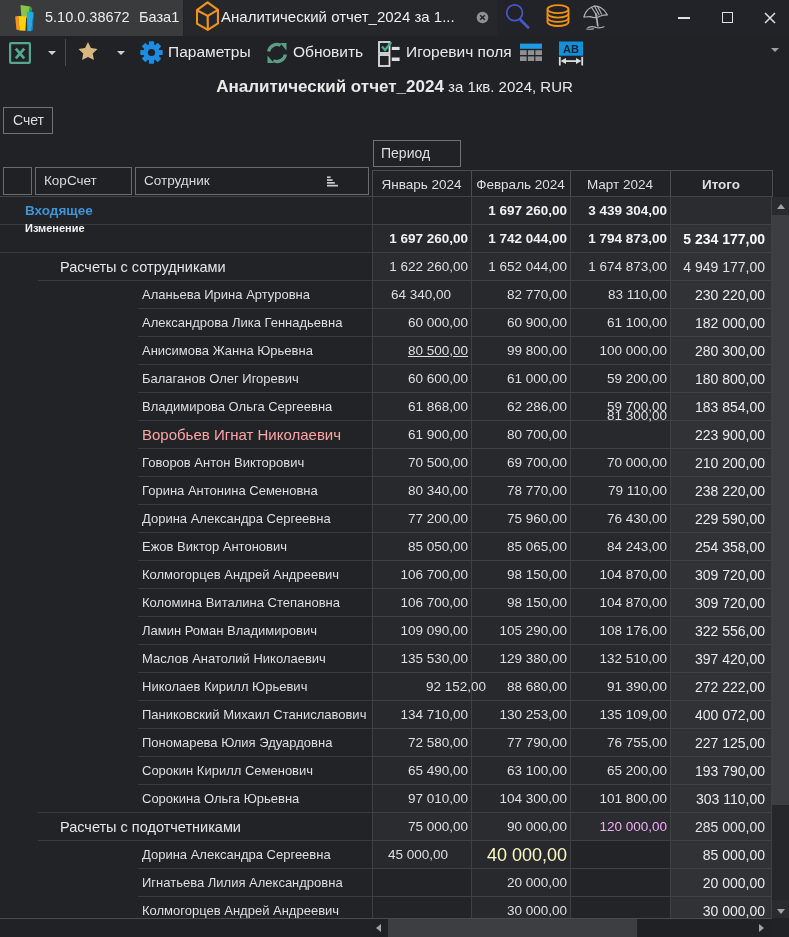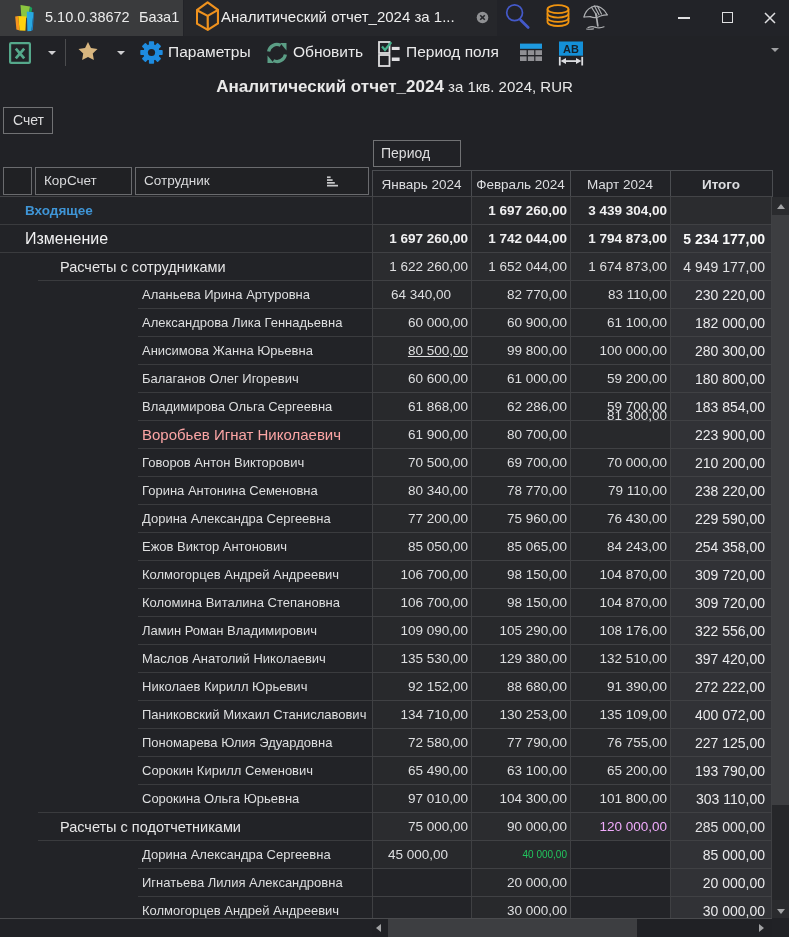--- a/index.html
+++ b/index.html
@@ -108,21 +108,21 @@
 </g>
   </svg>
 <div class="txt" style="left:293px;top:43px;font-size:15.5px;color:#eaeaeb;">Обновить</div>
 <svg class="ab" style="left:377px;top:40px;" width="24" height="27" viewBox="0 0 24 27">
 <rect x="2" y="2" width="10.5" height="11" fill="none" stroke="#dfdfe1" stroke-width="1.8"></rect>
 <path d="M5 6.5 L8 10 L14.3 2.2" fill="none" stroke="#45b08c" stroke-width="2.2"></path>
 <rect x="14.8" y="6.9" width="7.8" height="3.1" fill="#dfdfe1"></rect>
 <rect x="2" y="15" width="10.5" height="11" fill="none" stroke="#dfdfe1" stroke-width="1.8"></rect>
 <rect x="14.8" y="17.5" width="7.8" height="3.5" fill="#dfdfe1"></rect>
 </svg>
-<div class="txt" style="left:406px;top:43px;font-size:15.5px;color:#eaeaeb;">Период поля</div>
+<div class="txt" style="left:406px;top:43px;font-size:15.5px;color:#eaeaeb;">Игоревич поля</div>
 <svg class="ab" style="left:520px;top:43px;" width="22" height="18" viewBox="0 0 22 18">
 <rect x="0" y="0.6" width="22" height="5.2" fill="#1e9ae0"></rect>
 <g fill="#909094">
 <rect x="0" y="7.2" width="6.6" height="4.8"></rect>
       <rect x="7.9" y="7.2" width="6.3" height="4.8"></rect>
       <rect x="15.4" y="7.2" width="6.6" height="4.8"></rect>
 <rect x="0" y="13.4" width="6.6" height="4.6"></rect>
       <rect x="7.9" y="13.4" width="6.3" height="4.6"></rect>
       <rect x="15.4" y="13.4" width="6.6" height="4.6"></rect>
 </g>
@@ -271,21 +271,21 @@
 <div class="ab" style="left:471px;top:196px;width:1px;height:722px;background:#3f4043;"></div>
 <div class="ab" style="left:570px;top:196px;width:1px;height:722px;background:#3f4043;"></div>
 <div class="ab" style="left:670px;top:196px;width:1px;height:722px;background:#3f4043;"></div>
 <div class="ab" style="left:771px;top:197px;width:1px;height:721px;background:#3f4043;"></div>
 <div class="ab" style="left:0;top:196px;width:772px;height:1px;background:#434447;"></div>
 <div class="txt" style="left:25px;top:197px;height:28px;line-height:28px;font-size:13.5px;font-weight:bold;color:#3f95d6;">Входящее</div>
 <div class="num" style="left:473px;top:197px;width:94px;height:28px;line-height:28px;font-size:13.5px;font-weight:bold;color:#f0f0f1;">1&nbsp;697&nbsp;260,00</div>
 <div class="num" style="left:572px;top:197px;width:95px;height:28px;line-height:28px;font-size:13.5px;font-weight:bold;color:#f0f0f1;">3&nbsp;439&nbsp;304,00</div>
 <div class="ab" style="left:0px;top:224px;width:372px;height:1px;background:#3a3b3e;"></div>
 <div class="ab" style="left:372px;top:224px;width:400px;height:1px;background:#404144;"></div>
-<div class="txt" style="left:25px;top:225px;height:28px;line-height:28px;font-size:16px;font-weight:normal;color:#f2f2f3;">Изменение</div>
+<div class="txt" style="left:25px;top:214px;height:28px;line-height:28px;font-size:11px;font-weight:bold;color:#f2f2f3;">Изменение</div>
 <div class="num" style="left:374px;top:225px;width:94px;height:28px;line-height:28px;font-size:13.5px;font-weight:bold;color:#f0f0f1;">1&nbsp;697&nbsp;260,00</div>
 <div class="num" style="left:473px;top:225px;width:94px;height:28px;line-height:28px;font-size:13.5px;font-weight:bold;color:#f0f0f1;">1&nbsp;742&nbsp;044,00</div>
 <div class="num" style="left:572px;top:225px;width:95px;height:28px;line-height:28px;font-size:13.5px;font-weight:bold;color:#f0f0f1;">1&nbsp;794&nbsp;873,00</div>
 <div class="num" style="left:672px;top:225px;width:93px;height:28px;line-height:28px;font-size:14px;font-weight:bold;color:#fafafa;">5&nbsp;234&nbsp;177,00</div>
 <div class="ab" style="left:0px;top:252px;width:372px;height:1px;background:#3a3b3e;"></div>
 <div class="ab" style="left:372px;top:252px;width:400px;height:1px;background:#404144;"></div>
 <div class="txt" style="left:60px;top:253px;height:28px;line-height:28px;font-size:14.5px;color:#e6e6e7;">Расчеты&nbsp;с&nbsp;сотрудниками</div>
 <div class="num" style="left:374px;top:253px;width:94px;height:28px;line-height:28px;font-size:13.5px;color:#dfdfe1;">1&nbsp;622&nbsp;260,00</div>
 <div class="num" style="left:473px;top:253px;width:94px;height:28px;line-height:28px;font-size:13.5px;color:#dfdfe1;">1&nbsp;652&nbsp;044,00</div>
 <div class="num" style="left:572px;top:253px;width:95px;height:28px;line-height:28px;font-size:13.5px;color:#dfdfe1;">1&nbsp;674&nbsp;873,00</div>
@@ -384,21 +384,21 @@
 <div class="ab" style="left:138px;top:644px;width:234px;height:1px;background:#3a3b3e;"></div>
 <div class="ab" style="left:372px;top:644px;width:400px;height:1px;background:#404144;"></div>
 <div class="txt" style="left:142px;top:645px;height:28px;line-height:28px;font-size:13px;color:#dedfe0;">Маслов&nbsp;Анатолий&nbsp;Николаевич</div>
 <div class="num" style="left:374px;top:645px;width:94px;height:28px;line-height:28px;font-size:13.5px;color:#dedfe1;">135&nbsp;530,00</div>
 <div class="num" style="left:473px;top:645px;width:94px;height:28px;line-height:28px;font-size:13.5px;color:#dedfe1;">129&nbsp;380,00</div>
 <div class="num" style="left:572px;top:645px;width:95px;height:28px;line-height:28px;font-size:13.5px;color:#dedfe1;">132&nbsp;510,00</div>
 <div class="num" style="left:672px;top:645px;width:93px;height:28px;line-height:28px;font-size:14px;color:#eaeaec;">397&nbsp;420,00</div>
 <div class="ab" style="left:138px;top:672px;width:234px;height:1px;background:#3a3b3e;"></div>
 <div class="ab" style="left:372px;top:672px;width:400px;height:1px;background:#404144;"></div>
 <div class="txt" style="left:142px;top:673px;height:28px;line-height:28px;font-size:13px;color:#dedfe0;">Николаев&nbsp;Кирилл&nbsp;Юрьевич</div>
-<div class="num" style="left:374px;top:673px;width:94px;height:28px;line-height:28px;font-size:13.5px;color:#dedfe1;">92&nbsp;152,00</div>
+<div class="num" style="left:374px;top:673px;width:94px;height:28px;line-height:28px;font-size:13.5px;color:#dedfe1;padding-left:18px;">92&nbsp;152,00</div>
 <div class="num" style="left:473px;top:673px;width:94px;height:28px;line-height:28px;font-size:13.5px;color:#dedfe1;">88&nbsp;680,00</div>
 <div class="num" style="left:572px;top:673px;width:95px;height:28px;line-height:28px;font-size:13.5px;color:#dedfe1;">91&nbsp;390,00</div>
 <div class="num" style="left:672px;top:673px;width:93px;height:28px;line-height:28px;font-size:14px;color:#eaeaec;">272&nbsp;222,00</div>
 <div class="ab" style="left:138px;top:700px;width:234px;height:1px;background:#3a3b3e;"></div>
 <div class="ab" style="left:372px;top:700px;width:400px;height:1px;background:#404144;"></div>
 <div class="txt" style="left:142px;top:701px;height:28px;line-height:28px;font-size:13px;color:#dedfe0;">Паниковский&nbsp;Михаил&nbsp;Станиславович</div>
 <div class="num" style="left:374px;top:701px;width:94px;height:28px;line-height:28px;font-size:13.5px;color:#dedfe1;">134&nbsp;710,00</div>
 <div class="num" style="left:473px;top:701px;width:94px;height:28px;line-height:28px;font-size:13.5px;color:#dedfe1;">130&nbsp;253,00</div>
 <div class="num" style="left:572px;top:701px;width:95px;height:28px;line-height:28px;font-size:13.5px;color:#dedfe1;">135&nbsp;109,00</div>
 <div class="num" style="left:672px;top:701px;width:93px;height:28px;line-height:28px;font-size:14px;color:#eaeaec;">400&nbsp;072,00</div>
@@ -427,21 +427,21 @@
 <div class="ab" style="left:372px;top:812px;width:400px;height:1px;background:#404144;"></div>
 <div class="txt" style="left:60px;top:813px;height:28px;line-height:28px;font-size:14.5px;color:#e6e6e7;">Расчеты&nbsp;с&nbsp;подотчетниками</div>
 <div class="num" style="left:374px;top:813px;width:94px;height:28px;line-height:28px;font-size:13.5px;color:#dfdfe1;">75&nbsp;000,00</div>
 <div class="num" style="left:473px;top:813px;width:94px;height:28px;line-height:28px;font-size:13.5px;color:#dfdfe1;">90&nbsp;000,00</div>
 <div class="num" style="left:572px;top:813px;width:95px;height:28px;line-height:28px;font-size:13.5px;color:#f0abfc;">120&nbsp;000,00</div>
 <div class="num" style="left:672px;top:813px;width:93px;height:28px;line-height:28px;font-size:14px;color:#e2e2e4;">285&nbsp;000,00</div>
 <div class="ab" style="left:38px;top:840px;width:334px;height:1px;background:#3a3b3e;"></div>
 <div class="ab" style="left:372px;top:840px;width:400px;height:1px;background:#404144;"></div>
 <div class="txt" style="left:142px;top:841px;height:28px;line-height:28px;font-size:13px;color:#dedfe0;">Дорина&nbsp;Александра&nbsp;Сергеевна</div>
 <div class="num" style="left:354px;top:841px;width:94px;height:28px;line-height:28px;font-size:13.5px;color:#dedfe1;">45&nbsp;000,00</div>
-<div class="num" style="left:473px;top:841px;width:94px;height:28px;line-height:28px;font-size:10px;color:#22c55e;">40&nbsp;000,00</div>
+<div class="num" style="left:473px;top:841px;width:94px;height:28px;line-height:28px;font-size:18px;color:#fef9c3;">40&nbsp;000,00</div>
 <div class="num" style="left:672px;top:841px;width:93px;height:28px;line-height:28px;font-size:14px;color:#eaeaec;">85&nbsp;000,00</div>
 <div class="ab" style="left:138px;top:868px;width:234px;height:1px;background:#3a3b3e;"></div>
 <div class="ab" style="left:372px;top:868px;width:400px;height:1px;background:#404144;"></div>
 <div class="txt" style="left:142px;top:869px;height:28px;line-height:28px;font-size:13px;color:#dedfe0;">Игнатьева&nbsp;Лилия&nbsp;Александровна</div>
 <div class="num" style="left:473px;top:869px;width:94px;height:28px;line-height:28px;font-size:13.5px;color:#dedfe1;">20&nbsp;000,00</div>
 <div class="num" style="left:672px;top:869px;width:93px;height:28px;line-height:28px;font-size:14px;color:#eaeaec;">20&nbsp;000,00</div>
 <div class="ab" style="left:138px;top:896px;width:234px;height:1px;background:#3a3b3e;"></div>
 <div class="ab" style="left:372px;top:896px;width:400px;height:1px;background:#404144;"></div>
 <div class="txt" style="left:142px;top:897px;height:28px;line-height:28px;font-size:13px;color:#dedfe0;">Колмогорцев&nbsp;Андрей&nbsp;Андреевич</div>
 <div class="num" style="left:473px;top:897px;width:94px;height:28px;line-height:28px;font-size:13.5px;color:#dedfe1;">30&nbsp;000,00</div>

